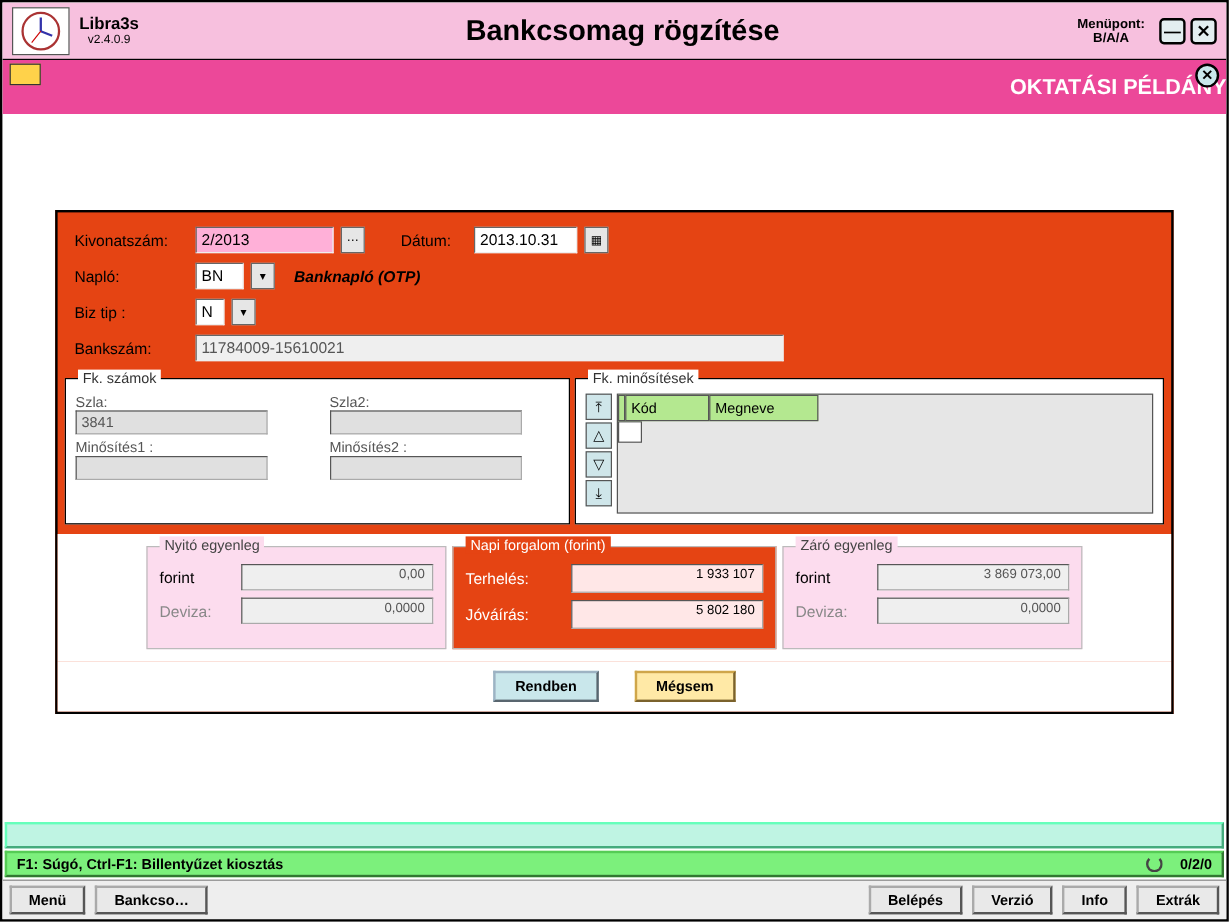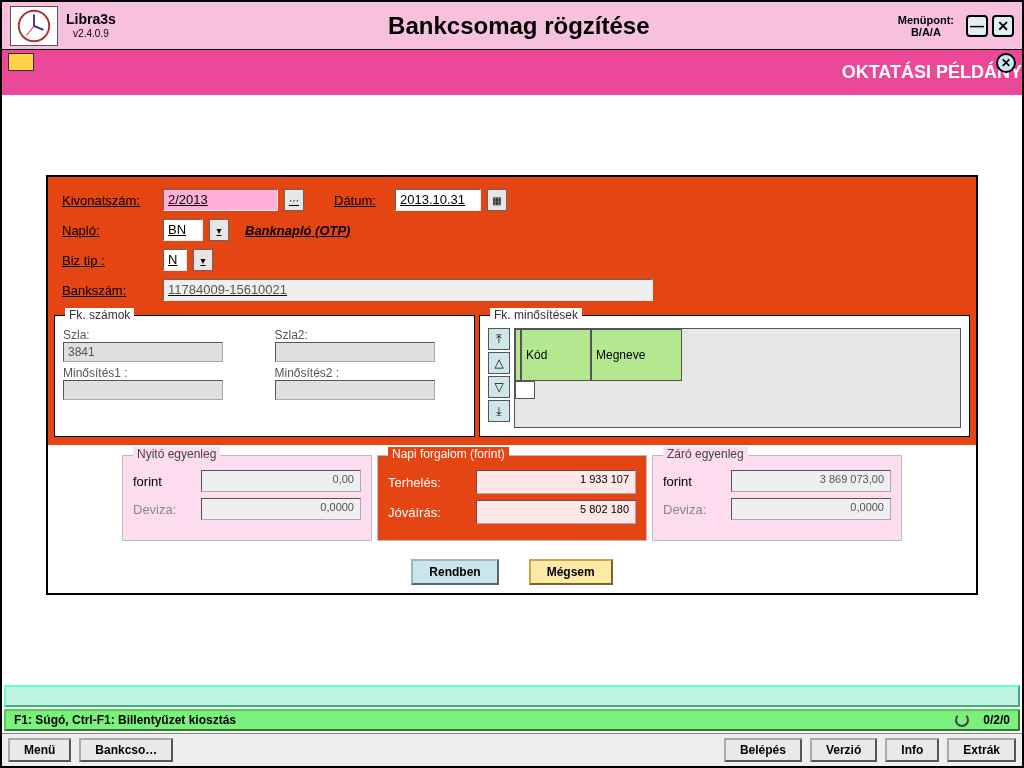--- a/index.html
+++ b/index.html
@@ -92,21 +92,21 @@
   }
   .form-shell {
     margin: 70px 34px 30px 34px;
     border: 2px solid #000;
     background: #e54413;
   }
   .top-form {
     padding: 12px 14px 6px 14px;
     color: #000;
   }
-  .form-row { display:flex; align-items:center; margin-bottom:8px; gap:6px;text-decoration:underline;}
+  .form-row { display:flex; align-items:center; margin-bottom:8px; gap:6px;}
   .lbl { font-weight: normal; font-size:13px; }
   .lbl-w1 { display:inline-block; width:95px; }
   .lbl-w2 { display:inline-block; width:55px; }
   .input-like {
     background:#fff;
     border-top:1px solid #666; border-left:1px solid #666;
     border-bottom:1px solid #eee; border-right:1px solid #eee;
     height:22px; padding:2px 4px;
     font-size:13px;
   }
@@ -140,21 +140,21 @@
   .navcol { display:flex; flex-direction:column; gap:2px;}
   .navbtn {
     width:22px; height:22px; border:1px solid #555;
     background:#cfe6ea; display:flex; align-items:center; justify-content:center;
     font-size:12px; cursor:pointer;
   }
   .mini-table { flex:1; border:1px solid #555; background:#e6e6e6;}
   .mini-table .hdr { display:flex; }
   .mini-table .hdr div {
     background:#b4e890; border:1px solid #555; font-weight:normal;
-    padding:18px 4px; font-size:12px;
+    padding:3px 4px; font-size:12px;
   }
   .mini-table .hdr div:first-child { width:0px; padding:2px;}
   .mini-table .hdr .kod { width:70px;}
   .mini-table .hdr .meg { width:91px;}
   .mini-table .row1 { height:18px; background:#fff; width:20px; border:1px solid #555;}
   
   .balances {
     display:flex; justify-content:center; gap:5px;
     background:#fff;
     padding:10px 50px;

